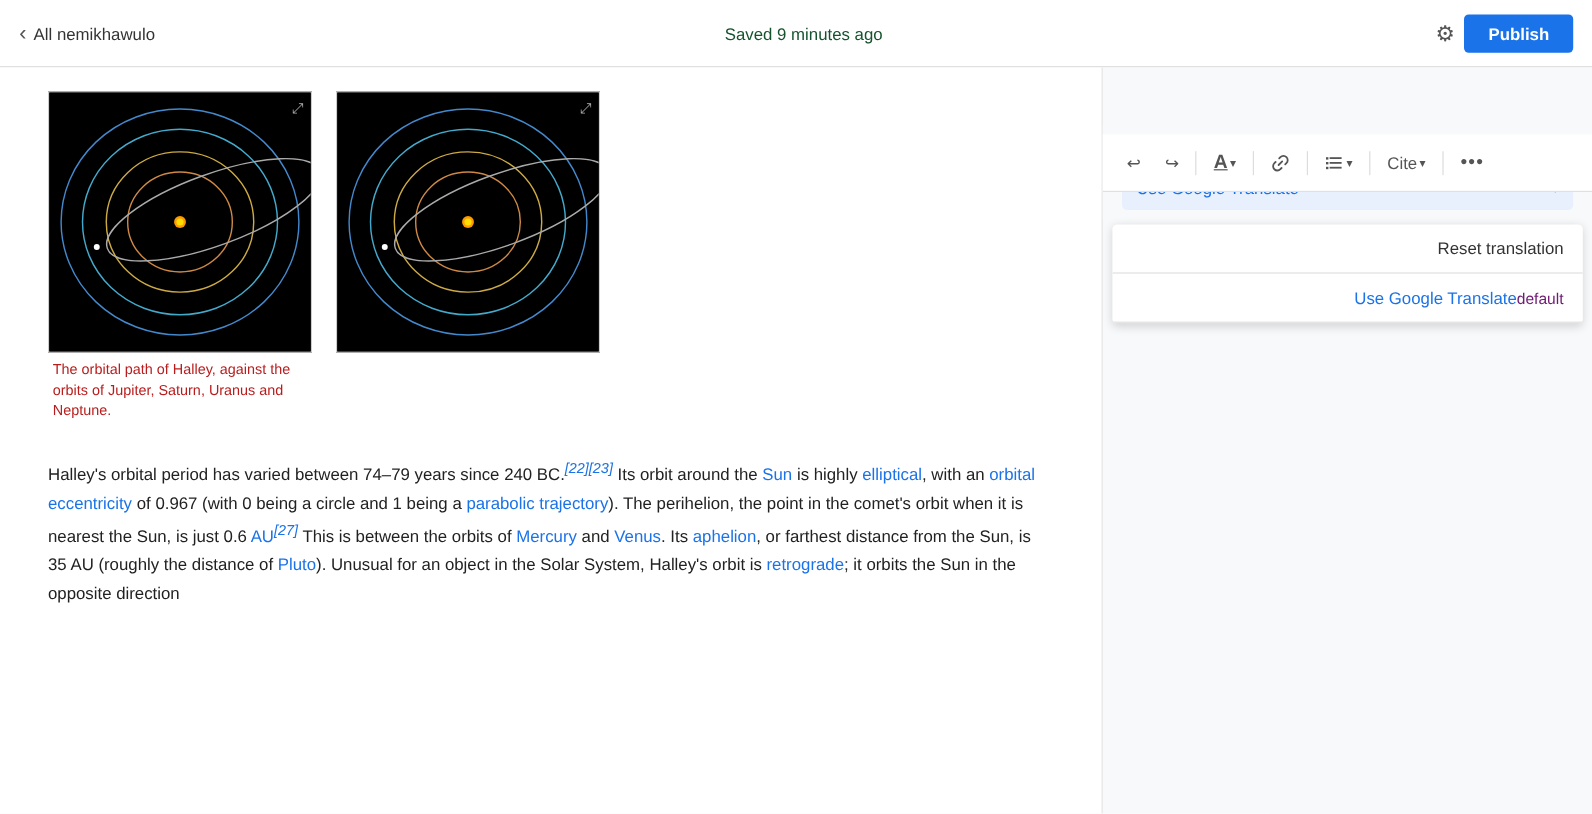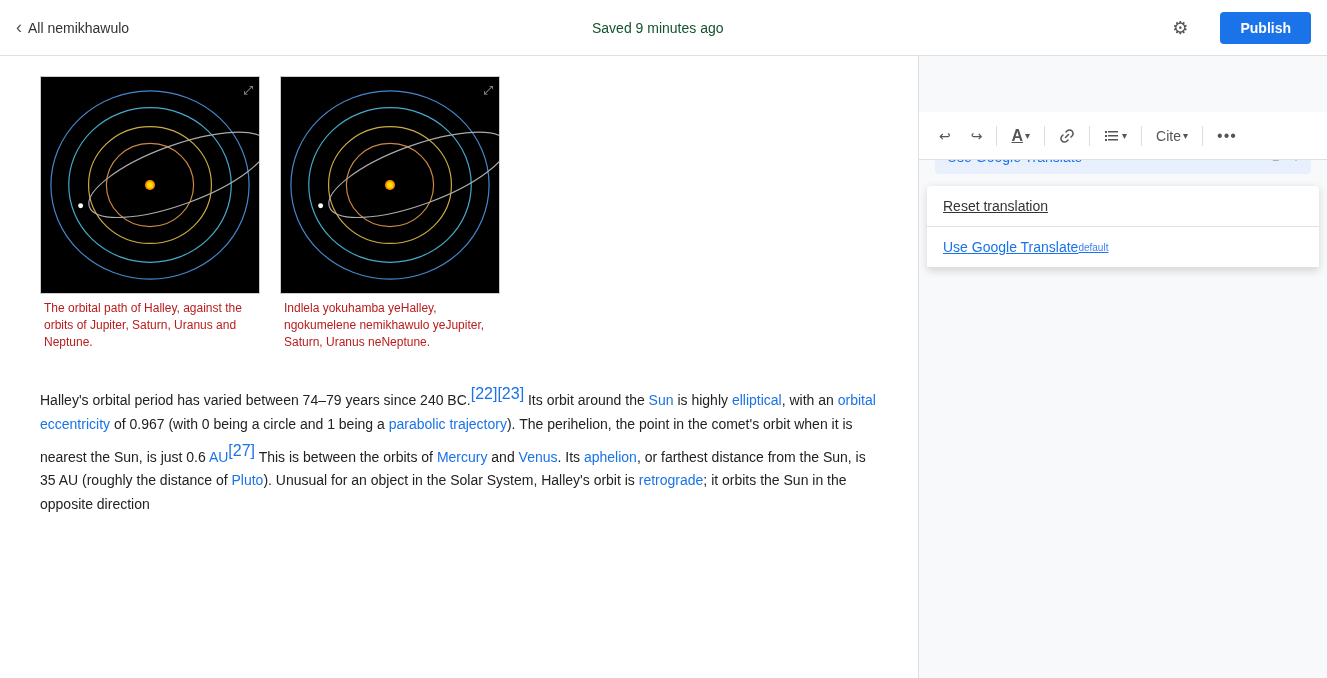--- a/index.html
+++ b/index.html
@@ -14,21 +14,21 @@
     .back-btn {
       display: flex; align-items: center; gap: 6px; cursor: pointer;
       color: #333; font-size: 14px; font-weight: 500; text-decoration: none;
       margin-right: 20px;
     }
     .back-arrow { font-size: 18px; color: #555; }
     .saved-status { flex: 1; text-align: center; color: #14532d; font-size: 14px; }
     .gear-btn { background: none; border: none; cursor: pointer; padding: 6px; color: #555; font-size: 18px; }
     .publish-btn {
       background: #1a73e8; color: #fff; border: none; border-radius: 4px;
-      padding: 8px 20px; font-size: 14px; font-weight: 600; cursor: pointer; margin-left: 26px;
+      padding: 8px 20px; font-size: 14px; font-weight: 600; cursor: pointer; margin-left: 2px;
     }
 
     
     .editor-toolbar {
       display: flex; align-items: center; background: #fff;
       border-bottom: 1px solid #e0e0e0; height: 48px; padding: 0 12px;
       gap: 4px; flex-shrink: 0; position: absolute; top: 56px; right: 0; width: 408px;
       z-index: 20;
     }
     .toolbar-btn {
@@ -55,21 +55,21 @@
       position: relative; overflow: hidden; flex-shrink: 0;
     }
     .orbit-svg { width: 100%; height: 100%; }
     .expand-icon {
       position: absolute; top: 6px; right: 6px; color: #aaa; font-size: 12px; cursor: pointer;
     }
     .image-caption { font-size: 12px; color: #b91c1c; padding: 6px 4px; line-height: 1.4; }
 
     .article-text { font-size: 14px; line-height: 1.7; color: #222; }
     .article-text a { color: #1a73e8; text-decoration: none; }
-    .article-text sup { font-size: 16px; color: #1a73e8; }
+    .article-text sup { font-size: 12px; color: #1a73e8; font-style: italic; }
 
     
     .right-panel {
       width: 408px; background: #f8f9fa; flex-shrink: 0; position: relative;
       padding-top: 48px;
     }
 
     
     .auto-translate-section { padding: 12px 16px 8px; background: #f8f9fa; }
     .auto-translate-label { font-size: 13px; color: #555; margin-bottom: 8px; }
@@ -80,24 +80,24 @@
     .translate-select-text { color: #1a73e8; font-size: 14px; }
     .translate-chevron { color: #555; font-size: 12px; }
     .cursor-hand { display: inline-block; font-size: 16px; }
 
     .dropdown-menu {
       background: #fff; border-radius: 4px; box-shadow: 0 2px 8px rgba(0,0,0,0.15);
       margin: 4px 8px; overflow: hidden;
     }
     .dropdown-item {
       padding: 12px 16px; font-size: 14px; color: #333; cursor: pointer;
-      display: flex; justify-content: flex-start; align-items: center; text-decoration: underline;
+      display: flex; justify-content: flex-end; align-items: center;
     }
     .dropdown-item.active { color: #1a73e8; }
-    .dropdown-item .default-badge { color: #3b82f6; font-size: 10px; }
+    .dropdown-item .default-badge { color: #701a75; font-size: 13px; }
     .dropdown-divider { height: 1px; background: #e0e0e0; margin: 0; }
   </style>
 </head>
 <body>
 
 <div class="top-bar">
   <a class="back-btn">
     <span class="back-arrow">‹</span>
     <span>All nemikhawulo</span>
   </a>
@@ -144,21 +144,20 @@
             <ellipse cx="110" cy="109" rx="82" ry="78" fill="none" stroke="#44aacc" stroke-width="1.2"></ellipse>
             <ellipse cx="110" cy="109" rx="62" ry="59" fill="none" stroke="#ccaa44" stroke-width="1.2"></ellipse>
             <ellipse cx="110" cy="109" rx="44" ry="42" fill="none" stroke="#cc8844" stroke-width="1.2"></ellipse>
             <ellipse cx="140" cy="109" rx="95" ry="30" fill="none" stroke="#aaaaaa" stroke-width="1.2" transform="rotate(-20, 110, 109)"></ellipse>
             <circle cx="110" cy="109" r="5" fill="#ff9900"></circle>
             <circle cx="110" cy="109" r="3" fill="#ffdd00"></circle>
             <circle cx="40" cy="130" r="2.5" fill="#ffffff"></circle>
           </svg>
           <span class="expand-icon">⤢</span>
         </div>
-        <div class="image-caption">Indlela yokuhamba yeHalley, ngokumelene nemikhawulo yeJupiter, Saturn, Uranus neNeptune.</div>
       </div>
 
     </div>
 
     <div class="article-text">
       <span>Halley's orbital period has varied between 74–79 years since 240 BC.</span><sup><a href="#">[22][23]</a></sup><span> Its orbit around the </span><a href="#">Sun</a><span> is highly </span><a href="#">elliptical</a><span>, with an </span><a href="#">orbital eccentricity</a><span> of 0.967 (with 0 being a circle and 1 being a </span><a href="#">parabolic trajectory</a><span>). The perihelion, the point in the comet's orbit when it is nearest the Sun, is just 0.6 </span><a href="#">AU</a><sup><a href="#">[27]</a></sup><span> This is between the orbits of </span><a href="#">Mercury</a><span> and </span><a href="#">Venus</a><span>. Its </span><a href="#">aphelion</a><span>, or farthest distance from the Sun, is 35 AU (roughly the distance of </span><a href="#">Pluto</a><span>). Unusual for an object in the Solar System, Halley's orbit is </span><a href="#">retrograde</a><span>; it orbits the Sun in the opposite direction</span>
     </div>
   </div>
 
   <div class="right-panel">

